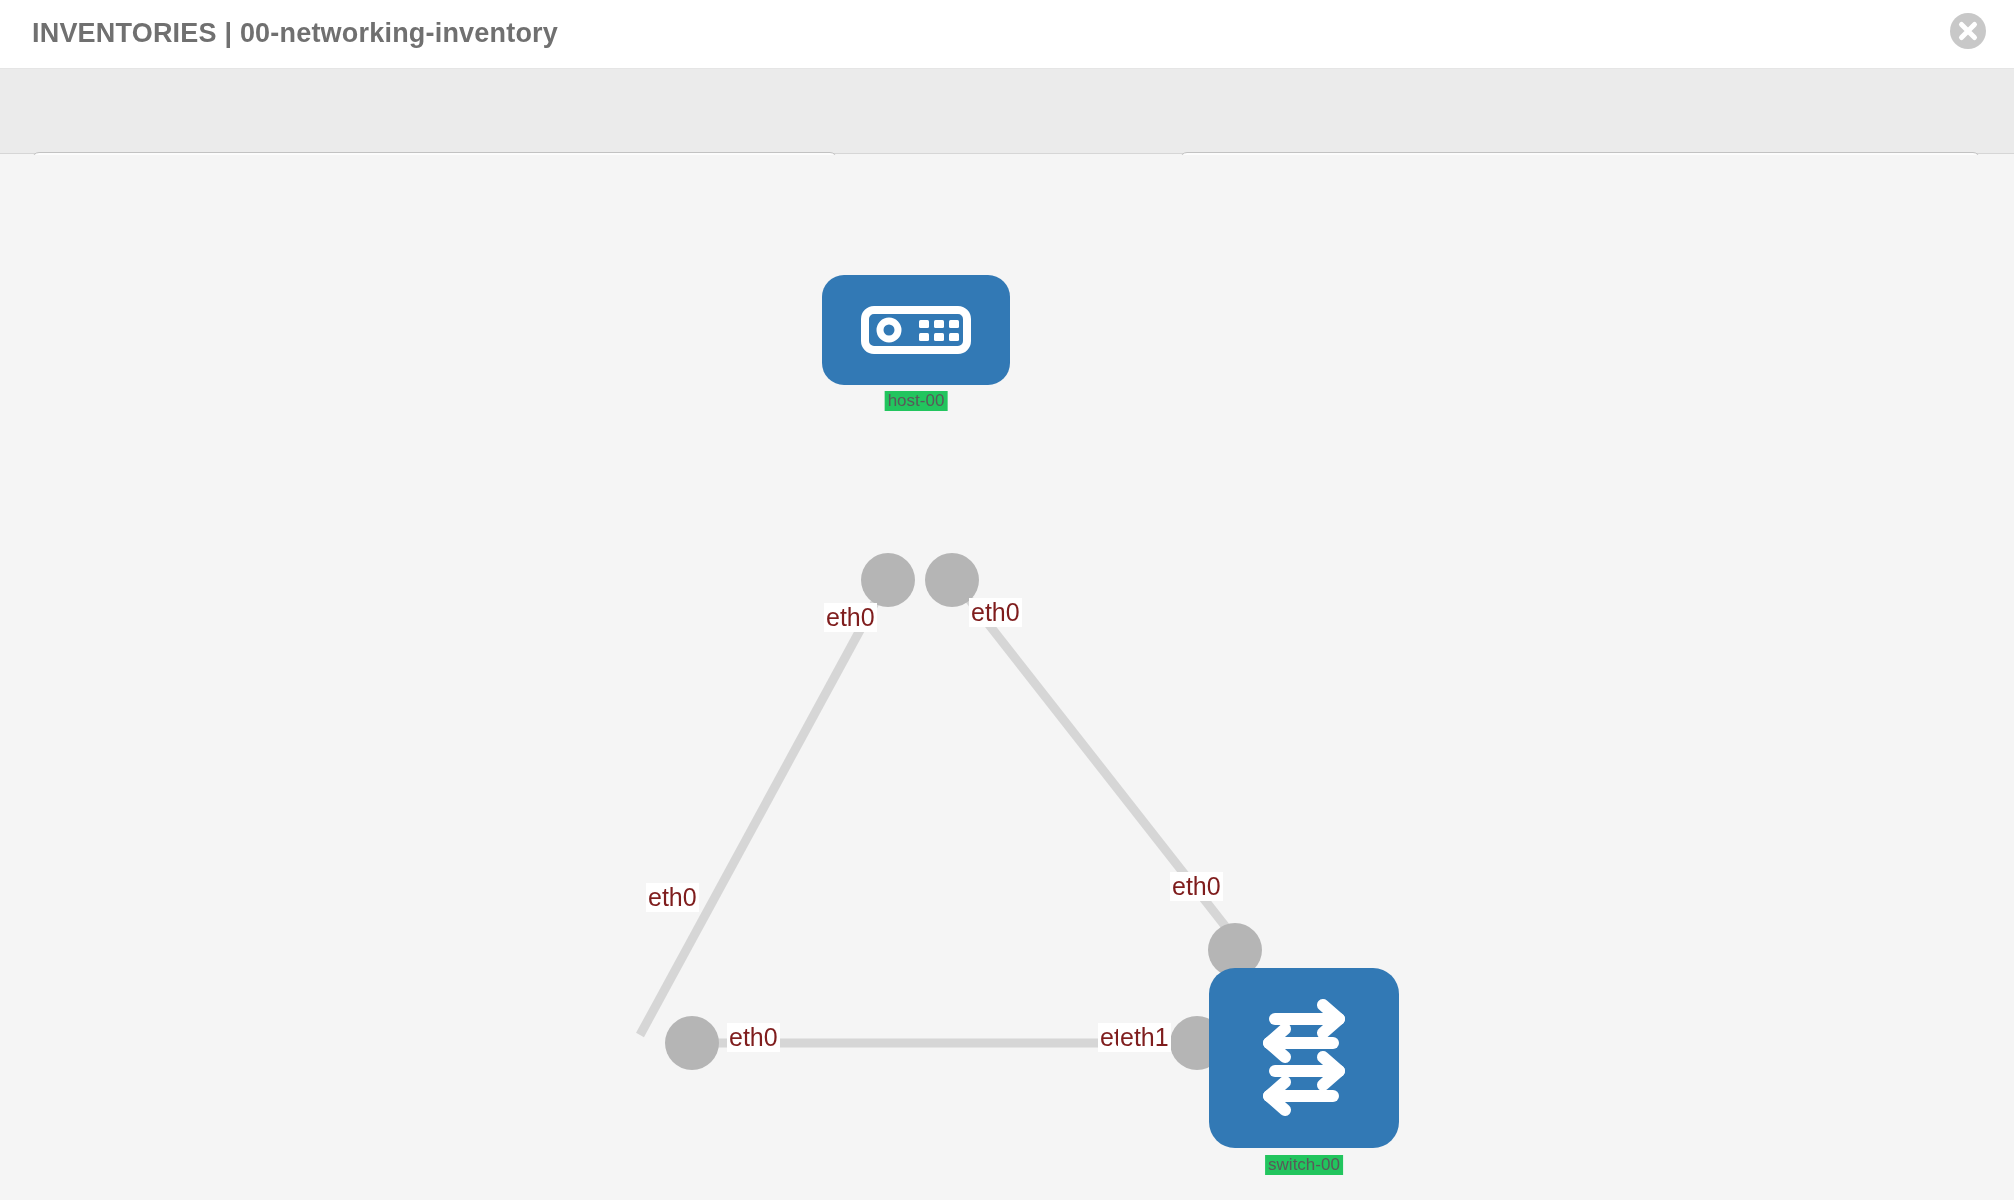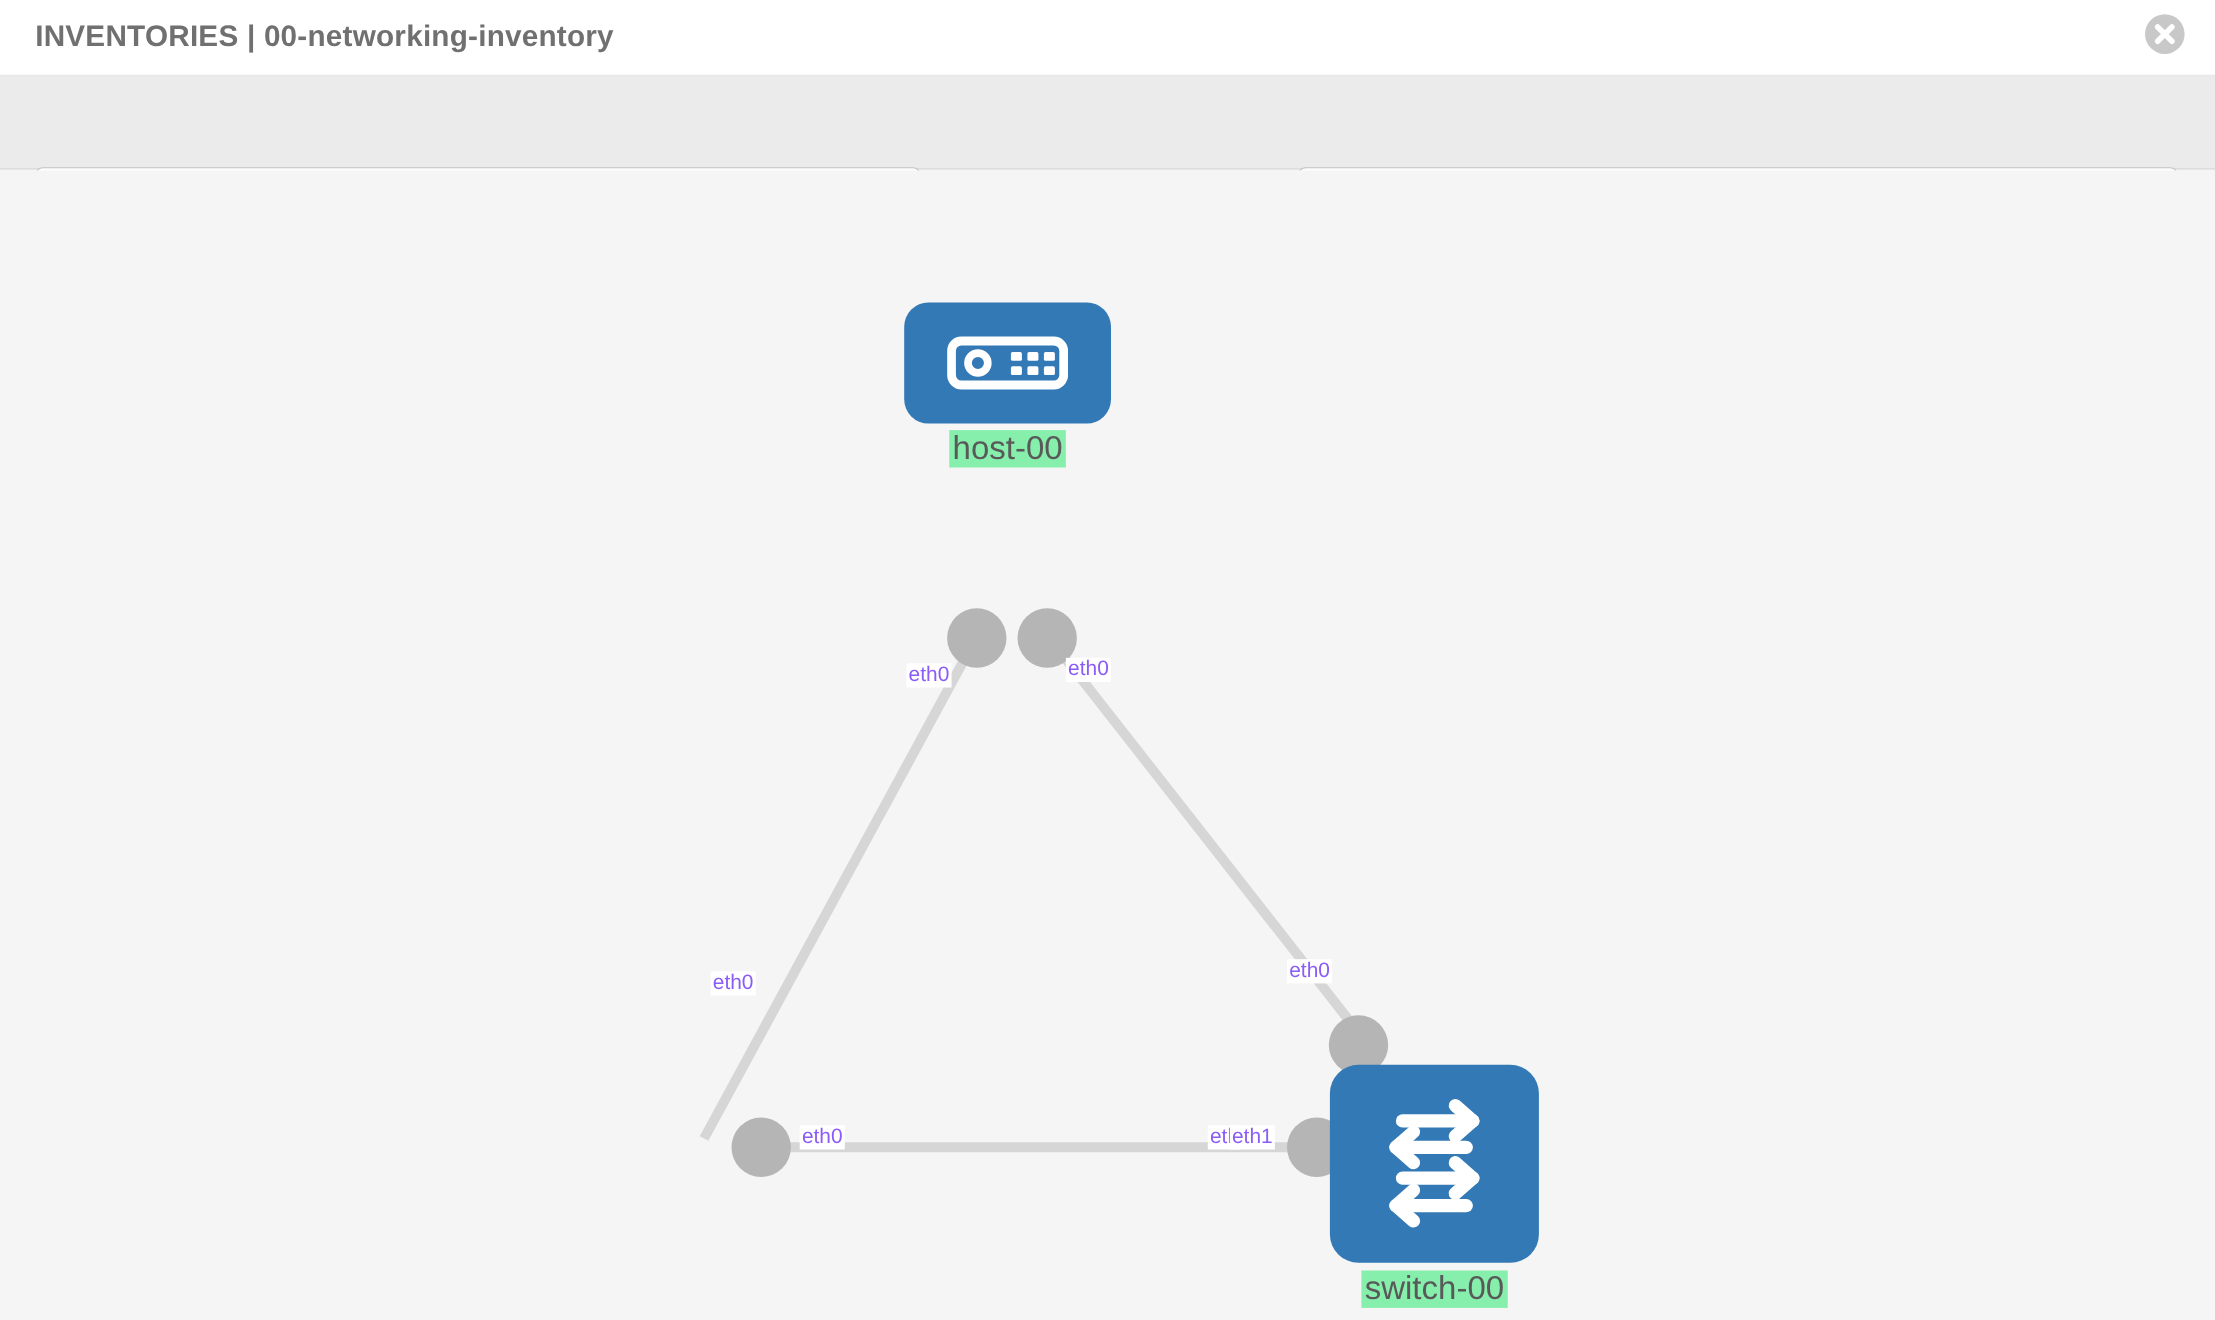--- a/index.html
+++ b/index.html
@@ -131,31 +131,31 @@
     display: flex;
     align-items: center;
     justify-content: center;
   }
   .node-shape.rounded { border-radius: 22px; }
   .node-shape.circle  { border-radius: 50%; }
   .node-label {
     position: absolute;
     left: 50%;
     transform: translateX(-50%);
-    font-size: 30px;
+    font-size: 17px;
     color: #595959;
-    background: #86efac;
+    background: #22c55e;
     padding: 0 3px;
     white-space: nowrap;
   }
 
   .iface-label {
     position: absolute;
-    font-size: 19px;
-    color: #8b5cf6;
+    font-size: 25px;
+    color: #7f1d1d;
     background: #ffffff;
     padding: 0 2px;
     white-space: nowrap;
     cursor: default;
   }
 </style>
 </head>
 <body>
 
 <div id="app">

